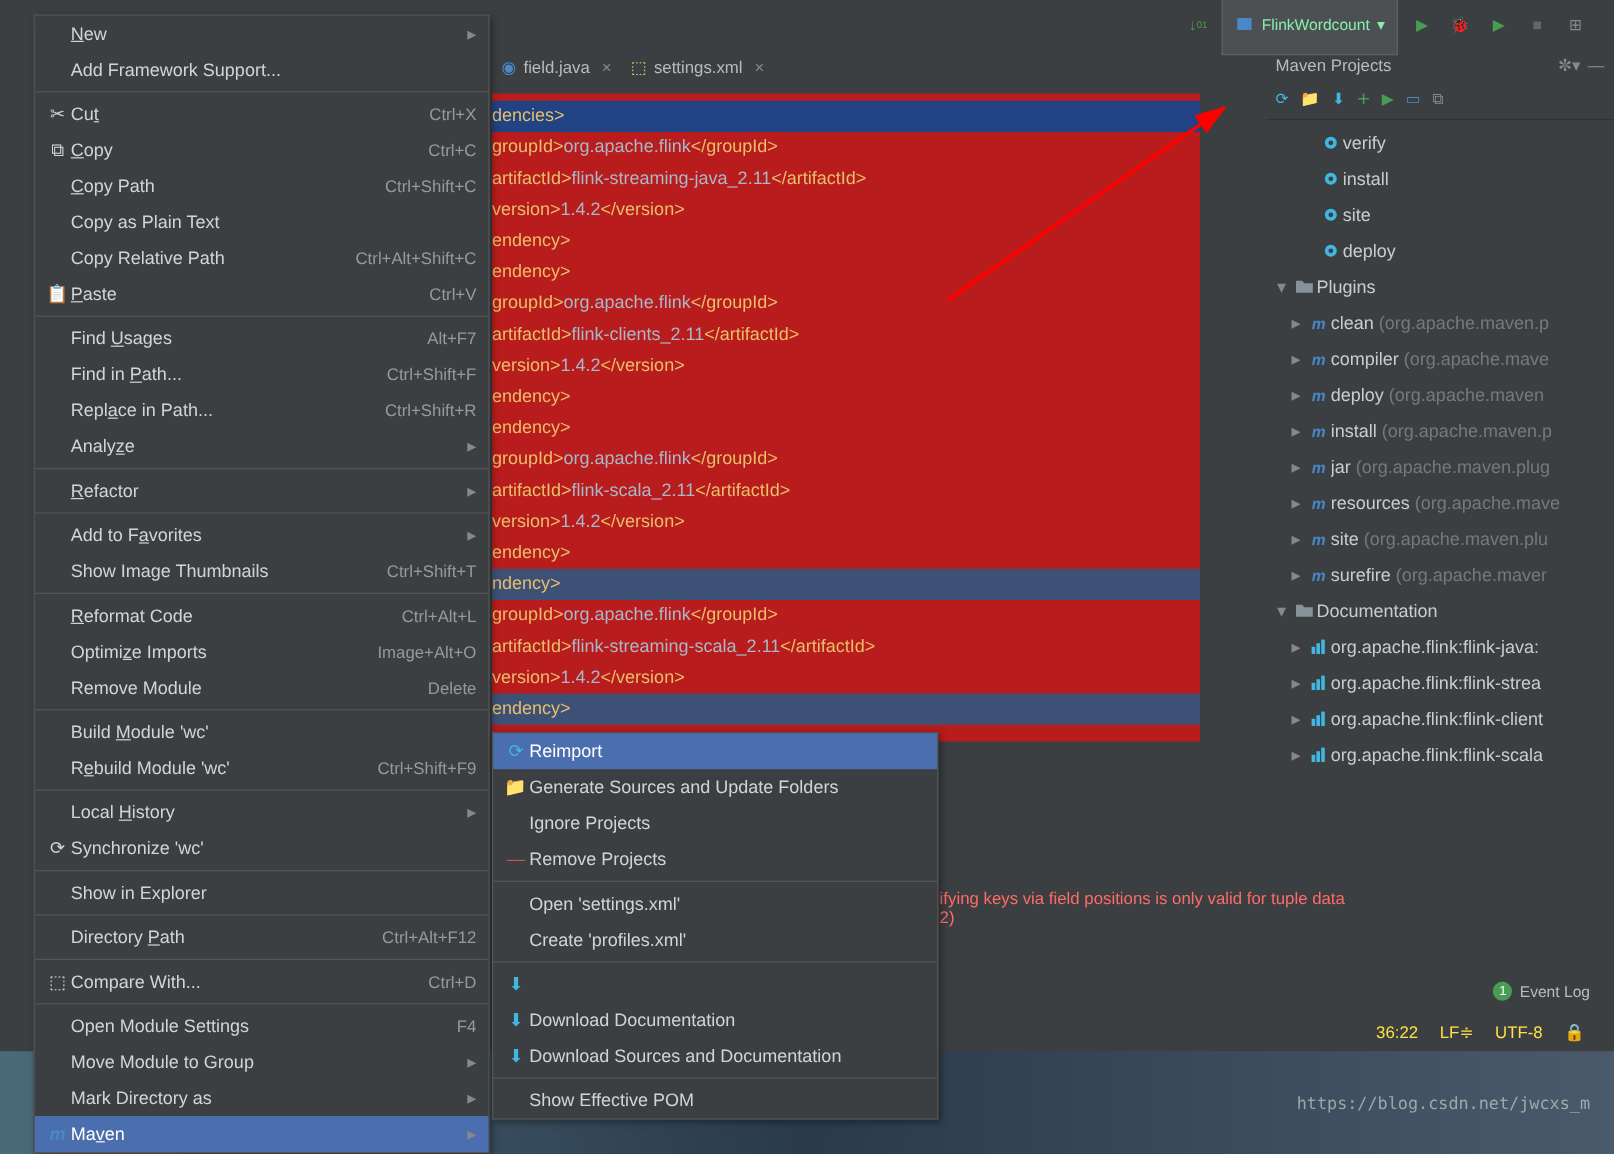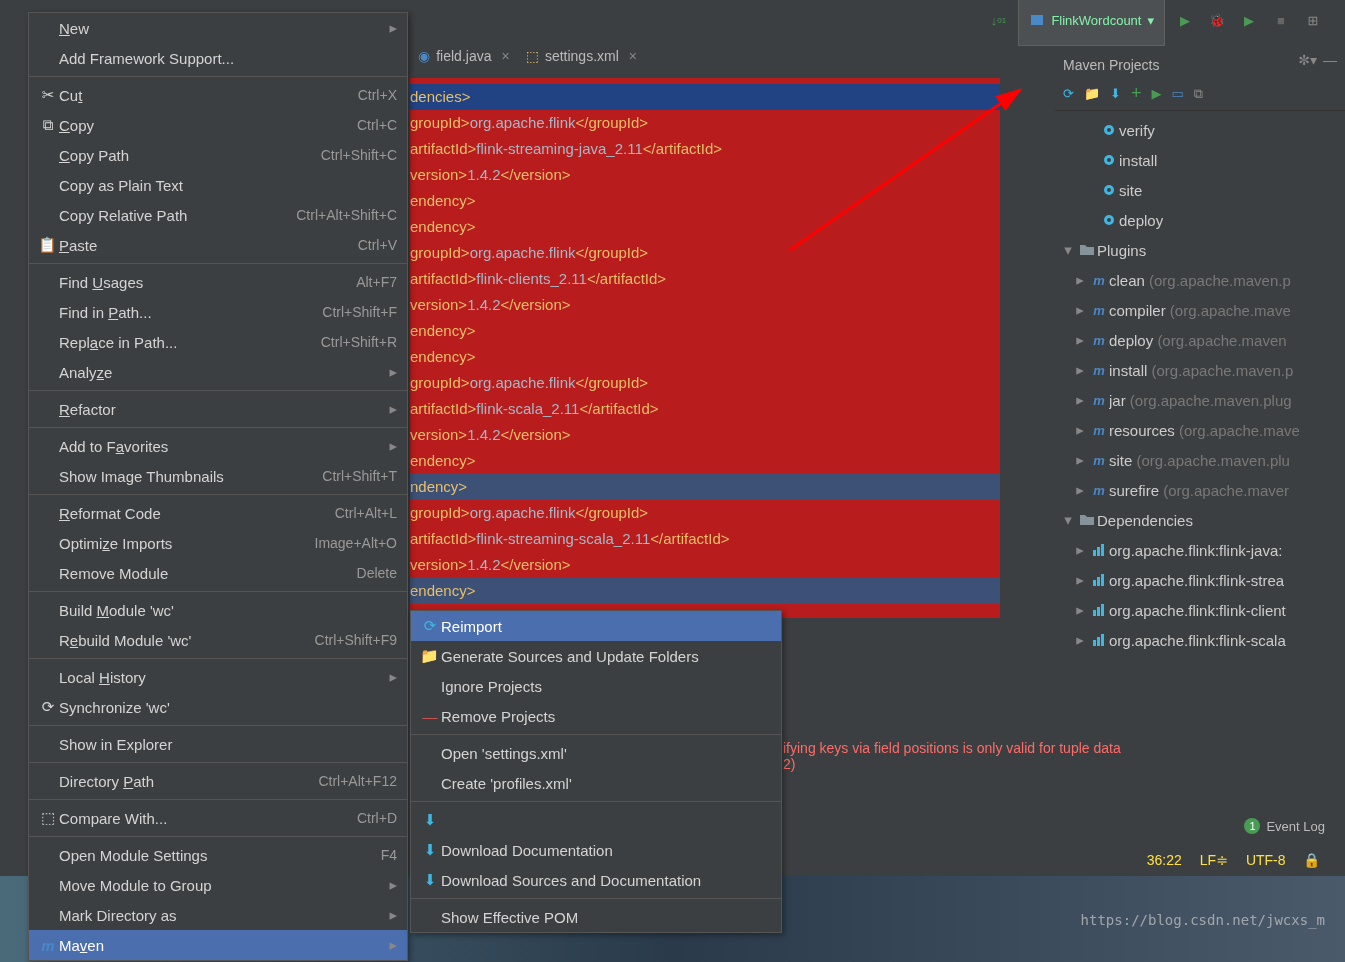--- a/index.html
+++ b/index.html
@@ -22,21 +22,21 @@
 .ctx-menu.sub { top:610px; left:410px; width:372px; }
 .menu-item { display:flex; align-items:center; padding:4px 10px 4px 8px; height:30px; font-size:15px; color:#d4d4d4; cursor:pointer; }
 .menu-item.hover { background:#4b6eaf; color:#fff; }
 .menu-item .mi-icon { width:22px; display:flex; justify-content:center; }
 .menu-item .mi-label { flex:1; }
 .menu-item .mi-sc { color:#999; font-size:14px; }
 .menu-item .mi-arrow { color:#888; margin-left:8px; }
 .menu-sep { height:1px; background:#555; margin:3px 0; }
 .mv-panel { position:absolute; top:42px; right:0; width:290px; }
 .mv-title { display:flex; align-items:center; padding:4px 8px; color:#bbb; font-size:14px; }
-.mv-title-txt { flex:1;margin-top:11px; }
+.mv-title-txt { flex:1; }
 .mv-toolbar { display:flex; align-items:center; gap:10px; padding:6px 8px; border-bottom:1px solid #323232; }
 .mv-tree { padding:4px 0; }
 .mv-row { display:flex; align-items:center; padding:2px 4px; height:30px; font-size:15px; color:#ccc; }
 .mv-exp { width:18px; color:#888; text-align:center; }
 .mv-icon { width:20px; display:flex; justify-content:center; }
 .mv-label { white-space:nowrap; overflow:hidden; }
 .mv-gray { color:#787878; }
 .status-bar { position:absolute; bottom:90px; right:0; width:700px; display:flex; justify-content:flex-end; align-items:center; gap:18px; padding:4px 24px; color:#fde047; font-size:14px; }
 .event-log { display:flex; align-items:center; gap:6px; }
 .badge { background:#499c54; color:#fff; border-radius:50%; width:16px; height:16px; display:flex; align-items:center; justify-content:center; font-size:11px; }
@@ -458,21 +458,21 @@
         </span>
         <span class="mv-label">surefire <span class="mv-gray">(org.apache.maver</span></span>
       </div>
       <div class="mv-row">
         <span class="mv-exp">▾</span>
         <span class="mv-icon">
           <svg class="mv-ic" viewBox="0 0 16 16">
             <path d="M1 3h5l2 2h7v8H1z" class="folder-ic"></path>
           </svg>
         </span>
-        <span class="mv-label">Dependencies</span>
+        <span class="mv-label">Documentation</span>
       </div>
       <div class="mv-row">
         <span style="width:12px"></span>
         <span class="mv-exp">▸</span>
         <span class="mv-icon">
           <svg class="mv-ic" viewBox="0 0 16 16">
             <rect x="2" y="8" width="3" height="6" class="bars-ic"></rect>
             <rect x="6" y="5" width="3" height="9" class="bars-ic"></rect>
             <rect x="10" y="2" width="3" height="12" class="bars-ic"></rect>
           </svg>

